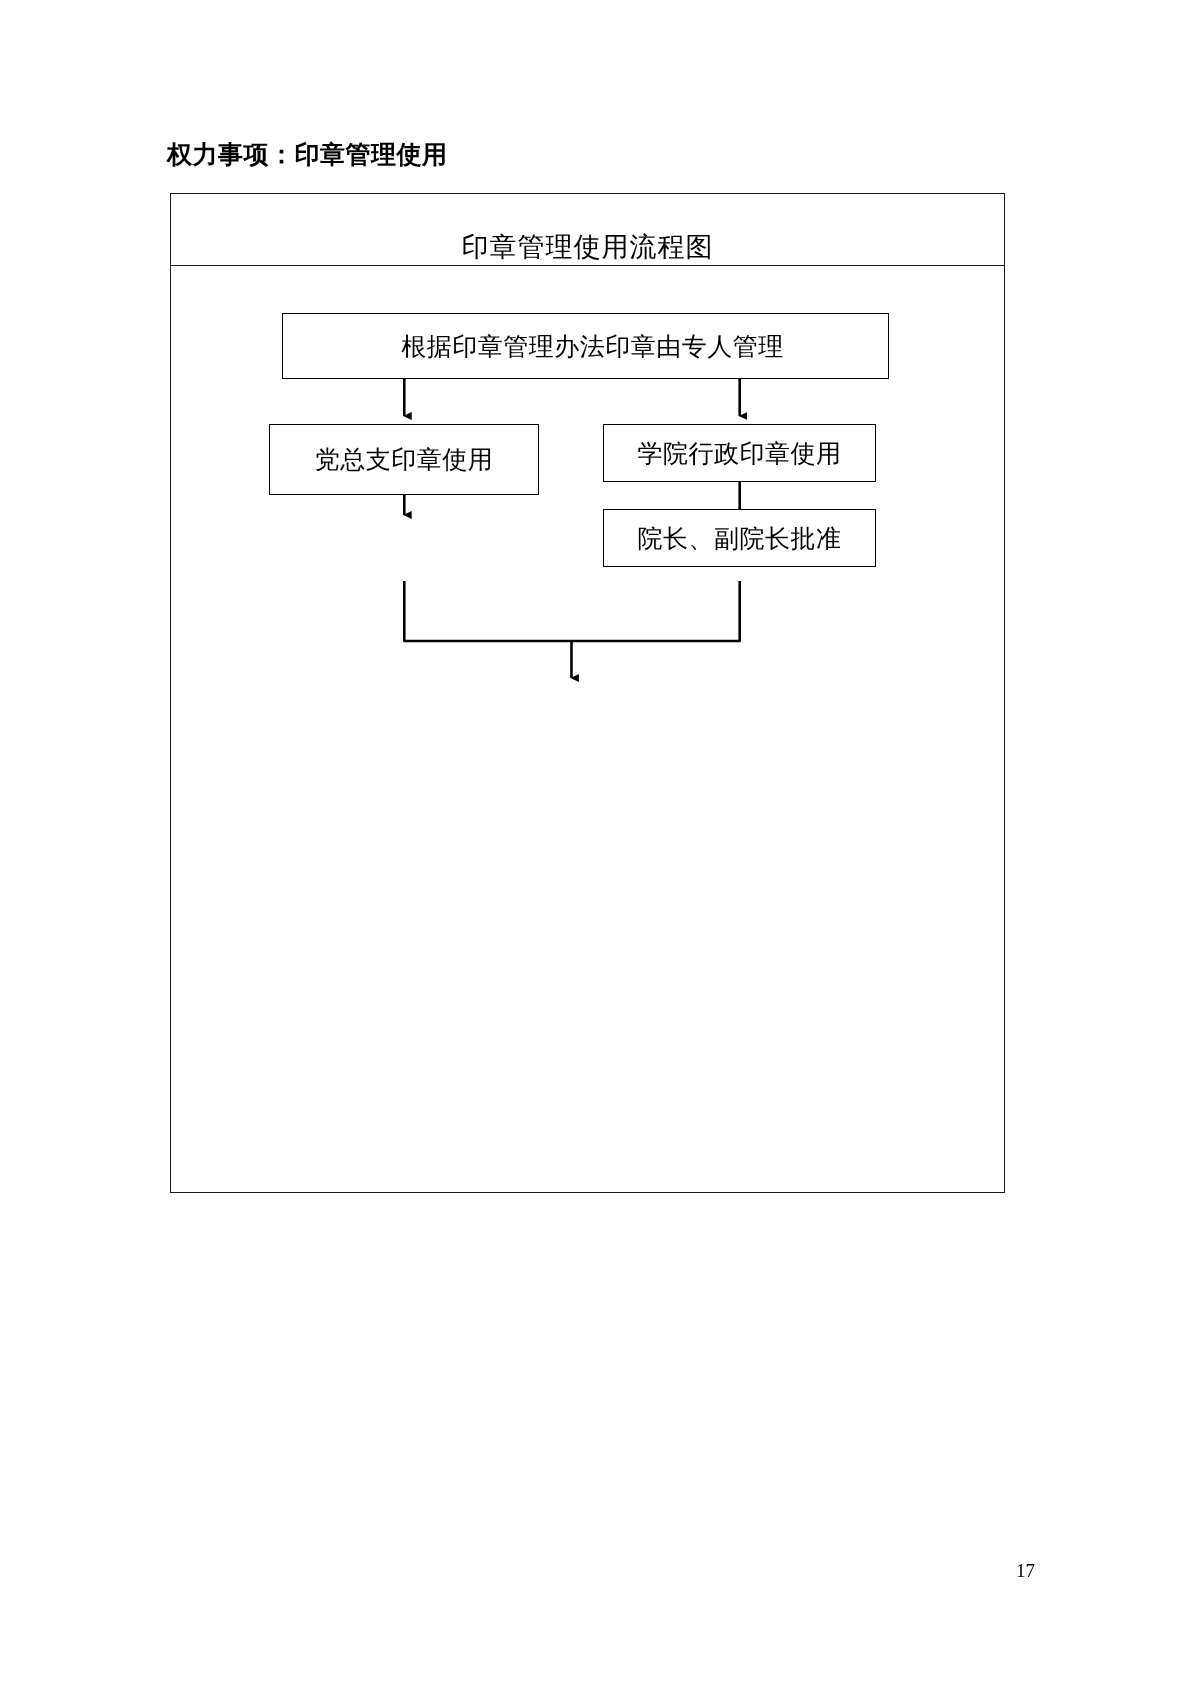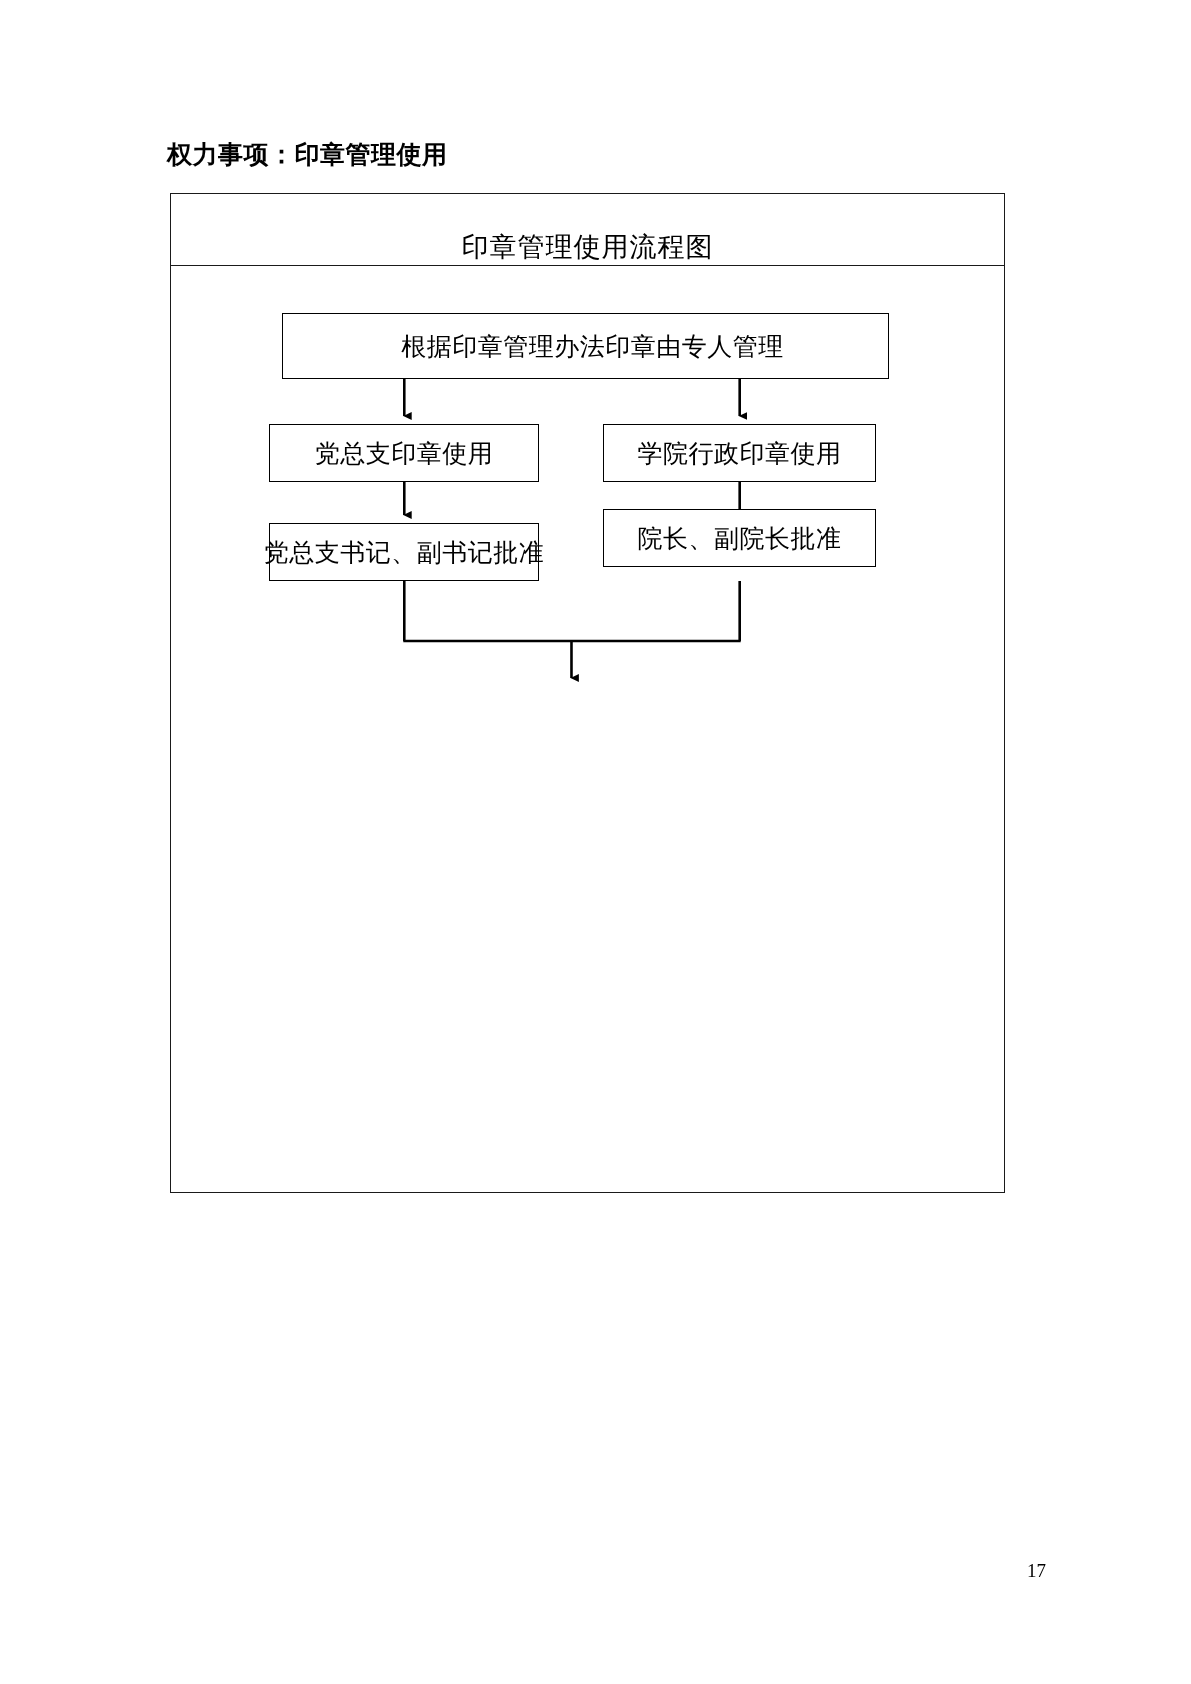--- a/index.html
+++ b/index.html
@@ -90,21 +90,21 @@
     top: 47px;
     width: 607px;
     height: 66px;
     padding-left: 14px;
   }
   
   .node-left-use {
     left: 98px;
     top: 158px;
     width: 270px;
-    height: 58px;
+    height: 71px;
   }
   
   .node-right-use {
     left: 432px;
     top: 158px;
     width: 273px;
     height: 58px;
   }
   
   .node-left-approve {
@@ -141,21 +141,20 @@
 
   
   .page-number {
     position: absolute;
     left: 0;
     top: 1560px;
     width: 1035px;
     text-align: right;
     font-family: "Liberation Serif", "DejaVu Serif", serif;
     font-size: 19px;
-    margin-left: 11px;
   }
 </style>
 </head>
 <body>
 
 <div class="page-heading">权力事项：印章管理使用</div>
 
 <div class="chart-frame">
 
   <div class="chart-title-bar">
@@ -193,23 +192,20 @@
     </div>
 
     <div class="node node-left-use">
       <span>党总支印章使用</span>
     </div>
 
     <div class="node node-right-use">
       <span>学院行政印章使用</span>
     </div>
 
-    <div class="node node-left-approve">
-      <span>党总支书记、副书记批准</span>
-    </div>
 
     <div class="node node-right-approve">
       <span>院长、副院长批准</span>
     </div>
 
 
   </div>
 </div>
 
 <div class="page-number">17</div>

